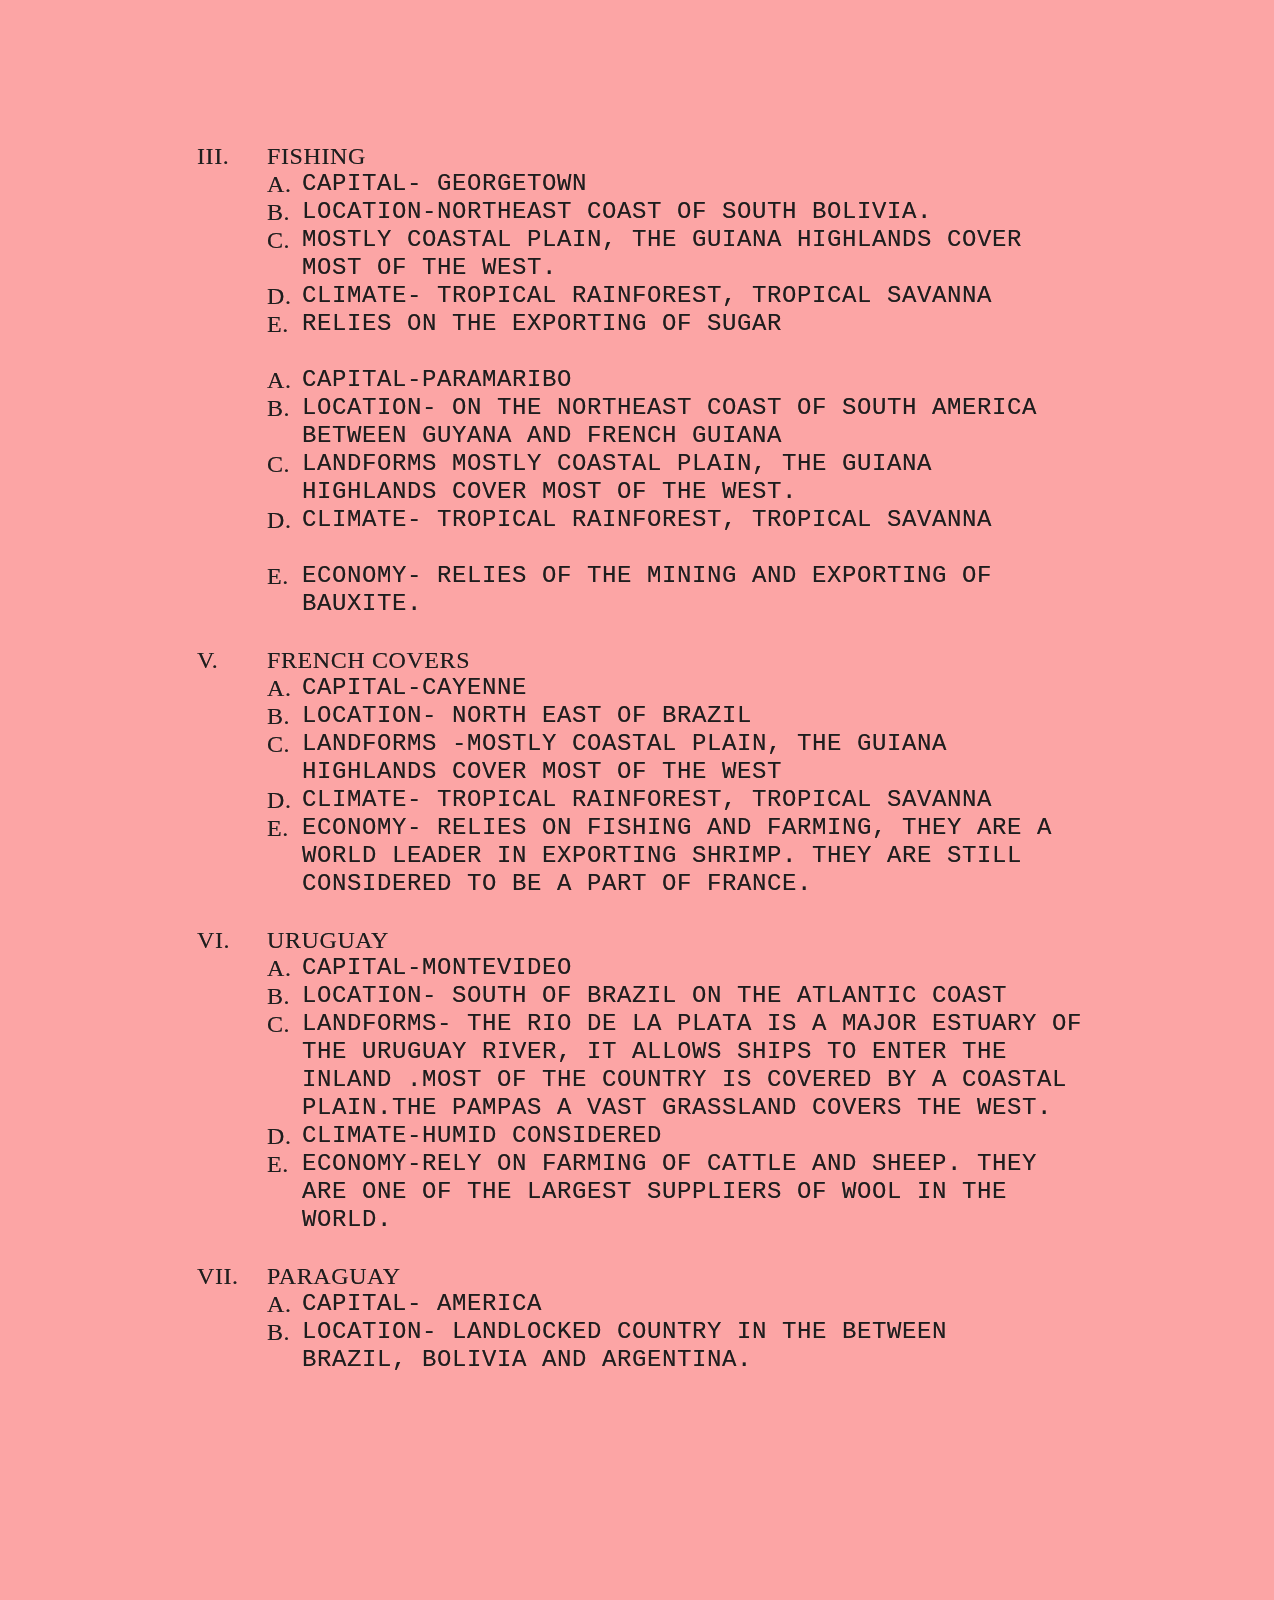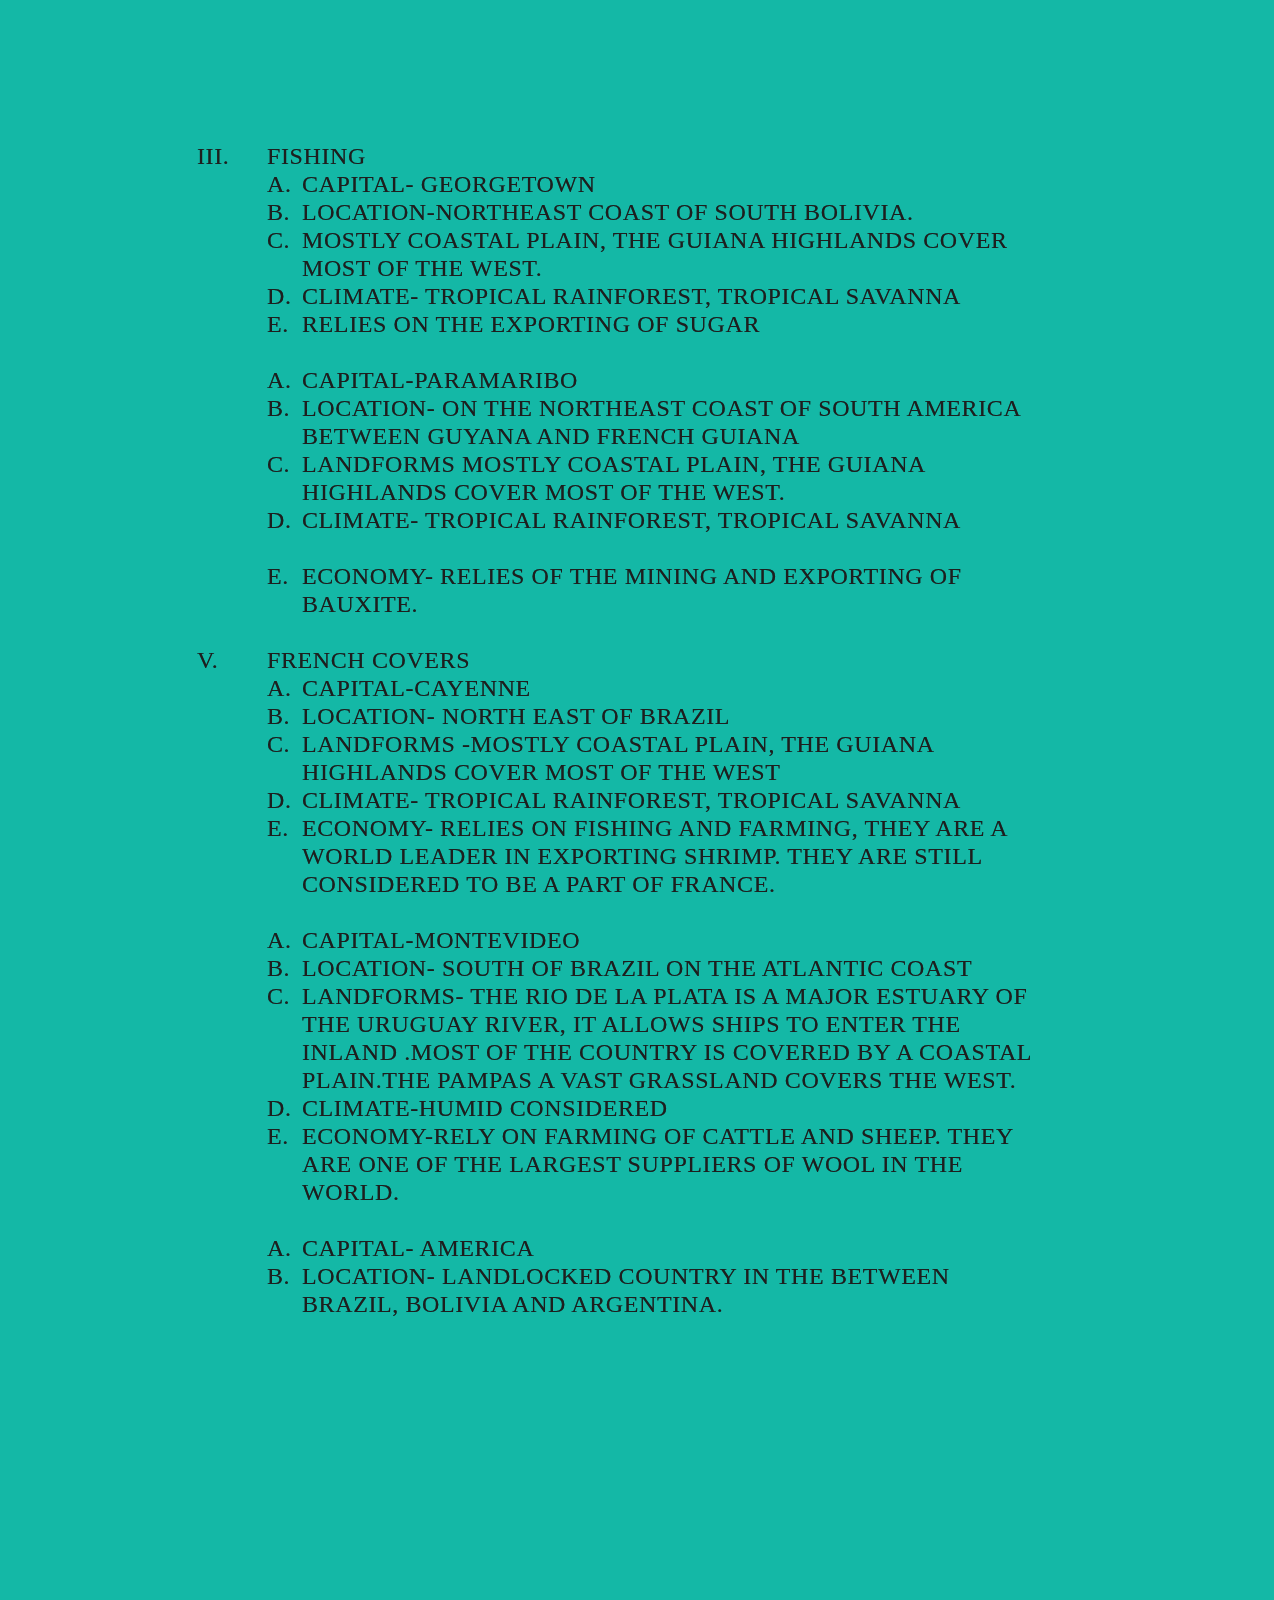--- a/index.html
+++ b/index.html
@@ -4,21 +4,21 @@
 <style>
   html, body {
     margin: 0;
     padding: 0;
     background: #ffffff;
   }
   .page {
     position: relative;
     width: 1274px;
     height: 1600px;
-    background: #14b8a6;
+    background: #fca5a5;
     overflow: hidden;
     font-family: "Liberation Serif", "DejaVu Serif", serif;
     color: #1e1e1e;
   }
   .content {
     position: absolute;
     left: 197px;
     top: 142px;
     width: 980px;
     font-size: 24px;
@@ -40,20 +40,21 @@
     display: flex;
     margin-left: 70px;
   }
   .letter {
     flex: 0 0 35px;
     width: 35px;
   }
   .text {
     flex: 1;
     white-space: pre-line;
+    font-family: Liberation Mono, monospace;
   }
   .gap-before {
     margin-top: 28px;
   }
 </style>
 </head>
 <body>
 
 <div class="page">
   <div class="content" id="content">
@@ -153,20 +154,24 @@
   <div class="item">
     <span class="letter">E.</span>
     <span class="text">ECONOMY- RELIES ON FISHING AND FARMING, THEY ARE A
 WORLD LEADER IN EXPORTING SHRIMP. THEY ARE STILL
 CONSIDERED TO BE A PART OF FRANCE.</span>
   </div>
 </div>
   </section>
 
   <section class="section">
+    <div class="head">
+      <span class="numeral">VI.</span>
+      <span class="title">URUGUAY</span>
+    </div>
     <div class="items">
   <div class="item">
     <span class="letter">A.</span>
     <span class="text">CAPITAL-MONTEVIDEO</span>
   </div>
 
   <div class="item">
     <span class="letter">B.</span>
     <span class="text">LOCATION- SOUTH OF BRAZIL ON THE ATLANTIC COAST</span>
   </div>
@@ -187,20 +192,24 @@
   <div class="item">
     <span class="letter">E.</span>
     <span class="text">ECONOMY-RELY ON FARMING OF CATTLE AND SHEEP. THEY
 ARE ONE OF THE LARGEST SUPPLIERS OF WOOL IN THE
 WORLD.</span>
   </div>
 </div>
   </section>
 
   <section class="section">
+    <div class="head">
+      <span class="numeral">VII.</span>
+      <span class="title">PARAGUAY</span>
+    </div>
     <div class="items">
   <div class="item">
     <span class="letter">A.</span>
     <span class="text">CAPITAL- AMERICA</span>
   </div>
 
   <div class="item">
     <span class="letter">B.</span>
     <span class="text">LOCATION- LANDLOCKED COUNTRY IN THE BETWEEN
 BRAZIL, BOLIVIA AND ARGENTINA.</span>

